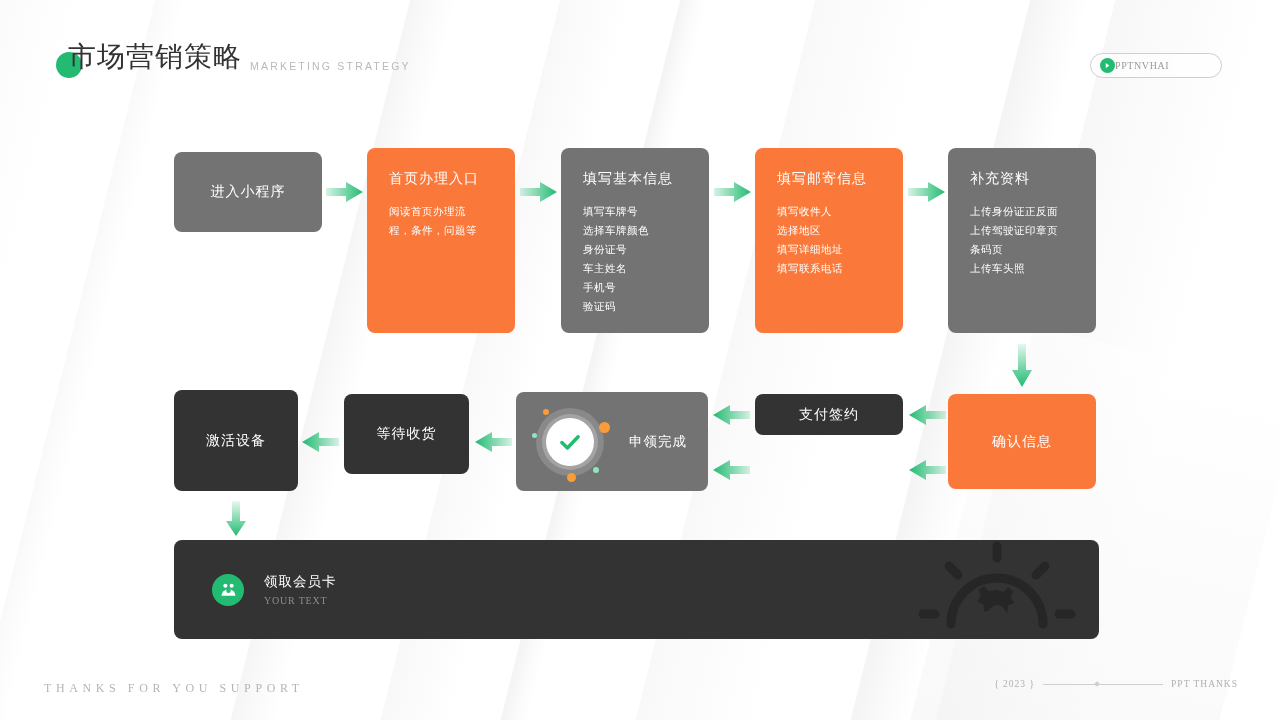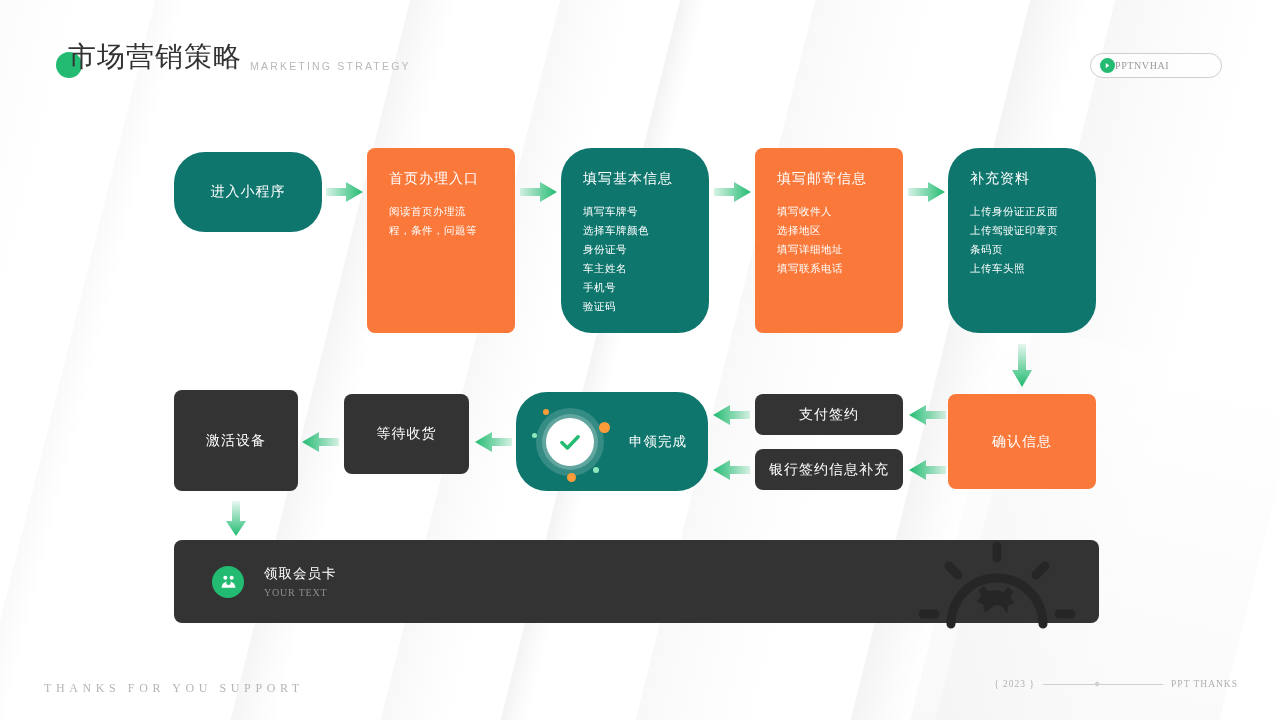--- a/index.html
+++ b/index.html
@@ -59,21 +59,21 @@
     letter-spacing:.6px; font-family:"Liberation Serif", serif;
     padding-right:8px;
   }
 
   
   .stage { position:absolute; inset:0; z-index:4; }
   .box {
     position:absolute; border-radius:8px; color:#ffffff;
     font-family:"Liberation Serif", serif;
   }
-  .box.green { background:#0f766e;border-radius:31px; }
+  .box.green { background:#737373; }
   .box.orange{ background:#fa7839; }
   .box.dark  { background:#333333; }
 
   .box-center {
     display:flex; align-items:center; justify-content:center;
     font-size:14px; letter-spacing:1px;
   }
   .box-head { font-size:14px; letter-spacing:1px; }
   .box-list { margin-top:14px; }
   .box-list div { font-size:10.5px; line-height:19px; letter-spacing:.5px; }
@@ -86,21 +86,21 @@
   #b4 { left:755px; top:148px; width:148px; height:185px; }
   #b5 { left:948px; top:148px; width:148px; height:185px; }
 
   
   #b6 { left:948px; top:394px; width:148px; height:95px; }
   #b7 { left:755px; top:394px; width:148px; height:41px; }
   #b8 { left:755px; top:449px; width:148px; height:41px; }
   #b9 { left:516px; top:392px; width:192px; height:99px; }
   #b10{ left:344px; top:394px; width:125px; height:80px; }
   #b11{ left:174px; top:390px; width:124px; height:101px; }
-  #b12{ left:174px; top:540px; width:925px; height:83px; }
+  #b12{ left:174px; top:540px; width:925px; height:99px; }
 
   
   .complete-inner { position:relative; width:100%; height:100%; display:flex; align-items:center; }
   .check-wrap { position:relative; width:74px; height:74px; margin-left:17px; flex:none; }
   .halo {
     position:absolute; left:3px; top:3px; width:68px; height:68px;
     border-radius:50%; background:rgba(255,255,255,.16);
   }
   .halo2 {
     position:absolute; left:9px; top:9px; width:56px; height:56px;
@@ -233,23 +233,20 @@
   </div>
 
   <div class="box orange box-center" id="b6">
     <span>确认信息</span>
   </div>
 
   <div class="box dark box-center" id="b7">
     <span>支付签约</span>
   </div>
 
-  <div class="box dark box-center" id="b8">
-    <span>银行签约信息补充</span>
-  </div>
 
   <div class="box green" id="b9">
     <div class="complete-inner">
       <div class="check-wrap">
         <span class="halo"></span>
         <span class="halo2"></span>
         <span class="check-circle">
           <svg width="26" height="26" viewBox="0 0 24 24">
             <path d="M4.5 12.5 L9.6 17.5 L19.5 7.2" fill="none" stroke="#22bb71" stroke-width="3.2" stroke-linecap="round" stroke-linejoin="round"></path>
           </svg>

